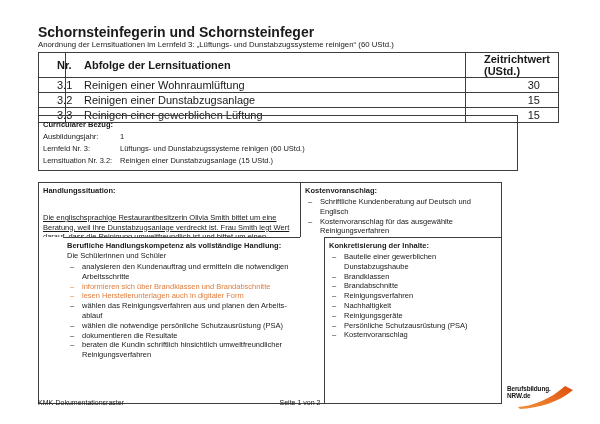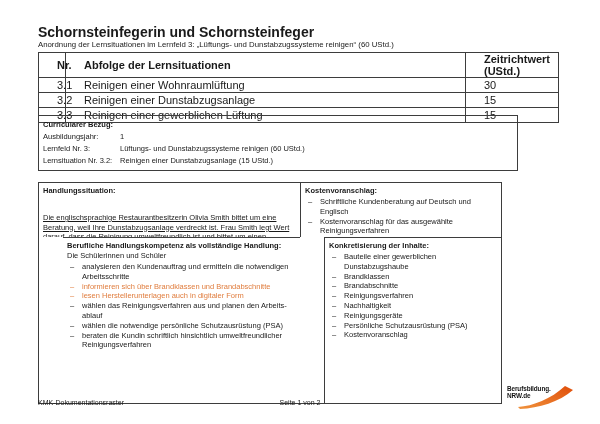--- a/index.html
+++ b/index.html
@@ -23,21 +23,21 @@
   
   .ls-table{left:38px;top:52px;width:520px;border-collapse:collapse;table-layout:fixed;}
   .ls-table col.c-nr{width:27px;}
   .ls-table col.c-ab{width:400px;}
   .ls-table col.c-zt{width:93px;}
   .ls-table th,.ls-table td{
     border:1px solid var(--border);height:15px;padding:0 18px;
     font-size:11px;text-align:left;vertical-align:middle;font-weight:normal;
   }
   .ls-table th{font-weight:bold;}
-  .ls-table td.num{text-align:left;}
+  .ls-table td.num{text-align:right;}
 
   
   .cb-box{left:38px;top:115px;width:480px;height:56px;border:1px solid var(--border);
     padding:3px 4px;line-height:12px;}
   .cb-title{font-weight:bold;}
   .cb-row{display:grid;grid-template-columns:77px 1fr;}
 
   
   .grid-box{left:38px;top:182px;width:464px;height:222px;border:1px solid var(--border);
     display:grid;grid-template-columns:261px 1fr;grid-template-rows:54px 1fr;}
@@ -129,20 +129,21 @@
 
   <div class="cell b">
     <div class="sec-title">Berufliche Handlungskompetenz als vollständige Handlung:</div>
     <div class="intro">Die Schülerinnen und Schüler</div>
     <ul class="dash">
       <li id="hk-item-0">analysieren den Kundenauftrag und ermitteln die notwendigen Arbeitsschritte</li>
       <li id="hk-item-2" class="hl">informieren sich über Brandklassen und Brandabschnitte</li>
       <li id="hk-item-3" class="hl">lesen Herstellerunterlagen auch in digitaler Form</li>
       <li id="hk-item-5">wählen das Reinigungsverfahren aus und planen den Arbeits­ablauf</li>
       <li id="hk-item-6">wählen die notwendige persönliche Schutzausrüstung (PSA)</li>
+      <li id="hk-item-7">dokumentieren die Resultate</li>
       <li id="hk-item-8">beraten die Kundin schriftlich hinsichtlich umweltfreundlicher Reinigungsverfahren</li>
     </ul>
   </div>
 
   <div class="cell r b">
     <div class="sec-title">Konkretisierung der Inhalte:</div>
     <ul class="dash">
       <li>Bauteile einer gewerblichen Dunstabzugshaube</li>
       <li>Brandklassen</li>
       <li>Brandabschnitte</li>

